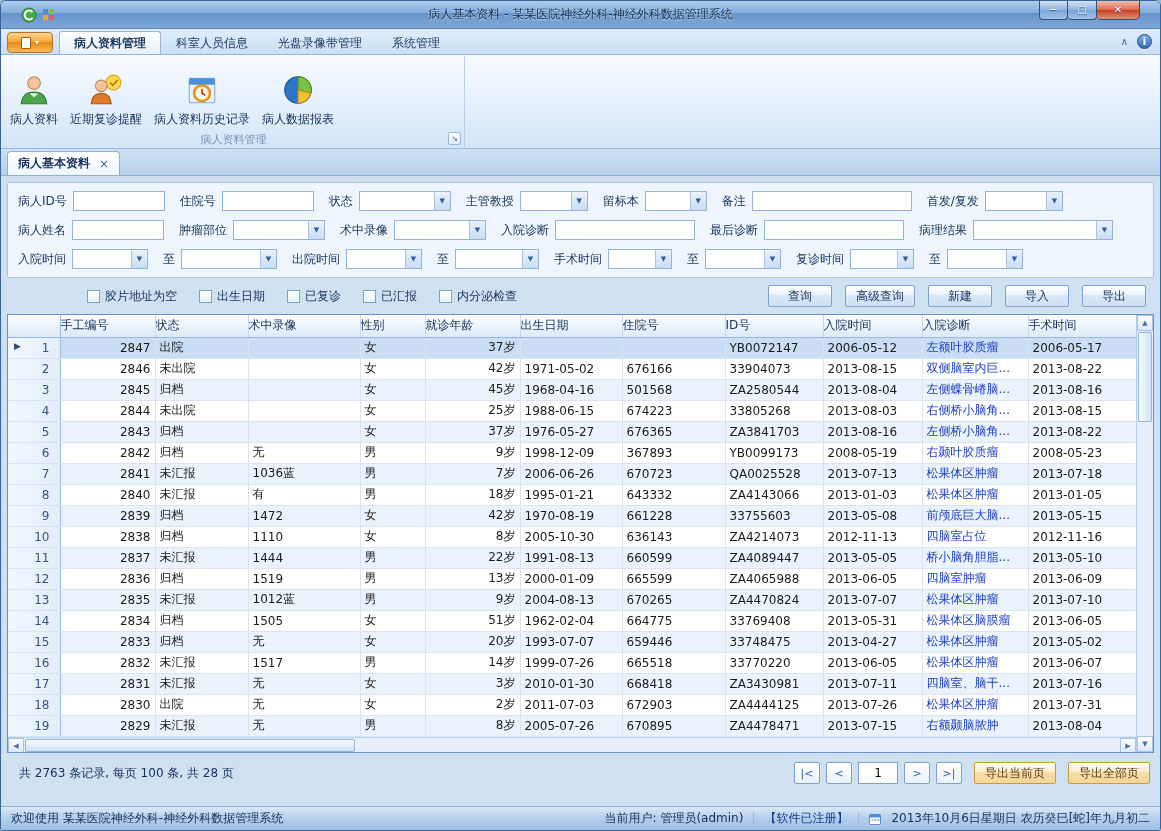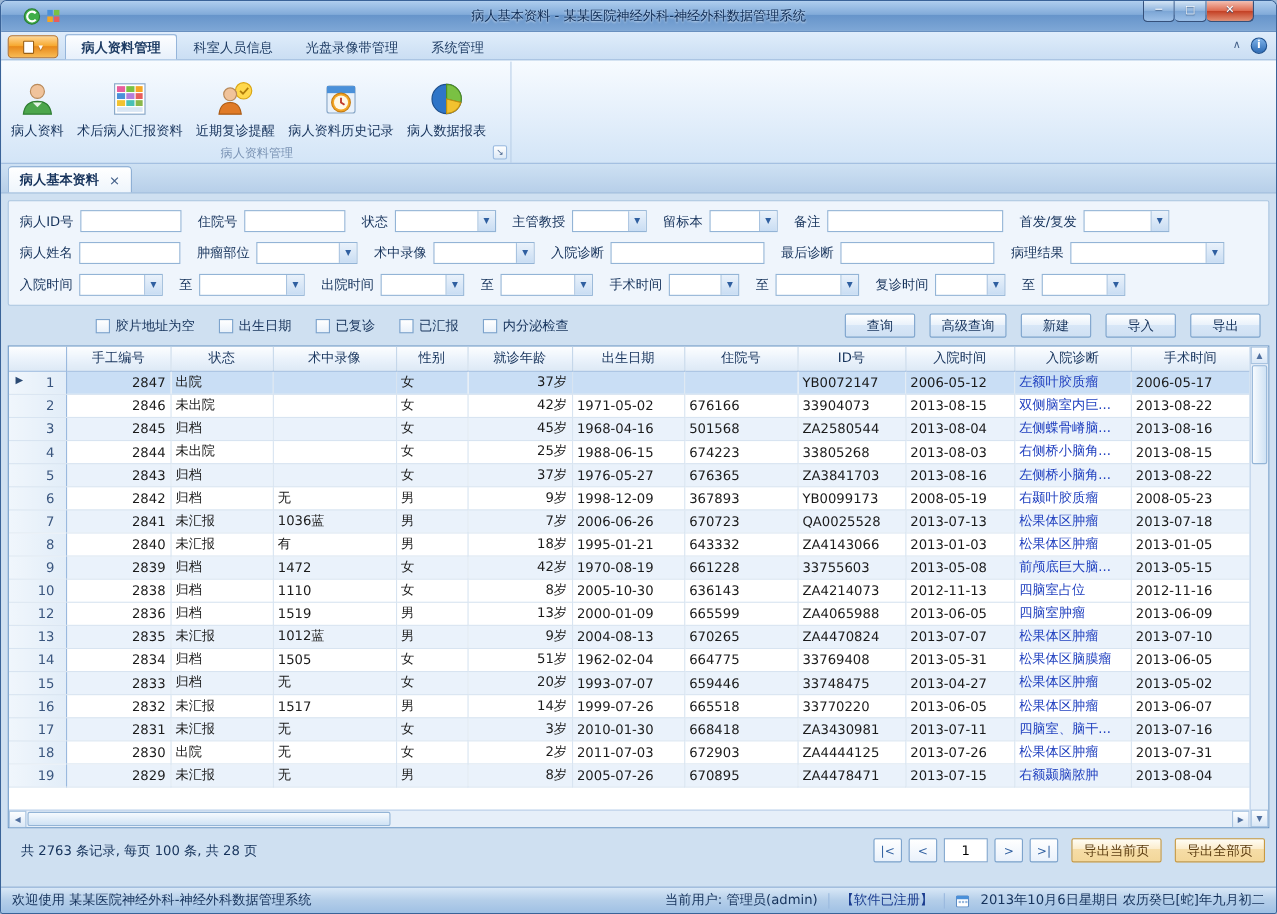--- a/index.html
+++ b/index.html
@@ -81,21 +81,21 @@
   .cb-item{display:flex;align-items:center;gap:5px}
   .cb-box{width:13px;height:13px;border:1px solid #7da3cc;background:linear-gradient(#ffffff,#e9f1fa)}
   .opt-buttons{margin-left:auto;display:flex;gap:13px}
   .btn{min-width:64px;height:22px;padding:0 10px;border:1px solid #7da3cc;border-radius:2px;font:inherit;color:#15325b;
     background:linear-gradient(#ffffff,#eaf2fb 45%,#d8e7f7 46%,#cfe0f3);display:inline-flex;align-items:center;justify-content:center}
 
   
   .grid-frame{flex:none;height:439px;margin-top:5px;border:1px solid #6593c4;background:#fff;display:flex;overflow:hidden}
   .grid-left{flex:1;display:flex;flex-direction:column;overflow:hidden}
   table{border-collapse:collapse;table-layout:fixed;width:1128px;flex:none}
-  th{height:22px;font-weight:normal;text-align:center;padding:0 0;color:#15325b;white-space:nowrap;overflow:hidden;
+  th{height:22px;font-weight:normal;text-align:left;padding:0 0;color:#15325b;white-space:nowrap;overflow:hidden;
     background:linear-gradient(#fdfeff,#eaf2fb 55%,#dde9f5);border-right:1px solid #c5d7ea;border-bottom:1px solid #9ab9de}
   td{height:21px;padding:0 4px;white-space:nowrap;overflow:hidden;color:#1a1a1a;
     border-right:1px solid #d8e4f1;border-bottom:1px solid #d8e4f1}
   tr.odd td{background:#eaf2fb}
   tr.even td{background:#ffffff}
   tr.selected td{background:#c9def5}
   th.ind{border-right:1px solid #9ab9de}
   td.ind{background:linear-gradient(90deg,#f0f6fc,#e2edf8)!important;border-right:1px solid #9ab9de;
     text-align:right;padding-right:10px;color:#39557e}
   .sel-arrow{float:left;margin-left:2px;font-size:9px;color:#2b4a73}
@@ -180,38 +180,20 @@
       <div class="rgroup-buttons">
           <div class="rbtn">
             <span class="ricon">
               <svg viewBox="0 0 32 32">
                 <circle cx="16" cy="9.5" r="6" fill="#f0c39b" stroke="#b98a5a"></circle>
                 <path d="M4 29c1-9 6-11 12-11s11 2 12 11z" fill="#4ca64c" stroke="#2f7d33"></path>
                 <path d="M12 19l4 4 4-4" fill="#fff" opacity="0.85"></path>
               </svg>
             </span>
             <span class="rbtn-label">病人资料</span>
-          </div>
-          <div class="rbtn">
-            <span class="ricon">
-              <svg viewBox="0 0 32 32">
-                <rect x="3" y="3" width="26" height="26" fill="#fff" stroke="#8aa8c8"></rect>
-                <rect x="5" y="5" width="7" height="5" fill="#e85d9c"></rect>
-                <rect x="13" y="5" width="7" height="5" fill="#7ac143"></rect>
-                <rect x="21" y="5" width="6" height="5" fill="#f5a623"></rect>
-                <rect x="5" y="11" width="7" height="5" fill="#4a90d9"></rect>
-                <rect x="13" y="11" width="7" height="5" fill="#b57edc"></rect>
-                <rect x="21" y="11" width="6" height="5" fill="#e85d5d"></rect>
-                <rect x="5" y="17" width="7" height="5" fill="#f2c230"></rect>
-                <rect x="13" y="17" width="7" height="5" fill="#49c0b6"></rect>
-                <rect x="21" y="17" width="6" height="5" fill="#8ab84a"></rect>
-                <rect x="5" y="23" width="22" height="4" fill="#d9e6f4"></rect>
-              </svg>
-            </span>
-            <span class="rbtn-label">术后病人汇报资料</span>
           </div>
           <div class="rbtn">
             <span class="ricon">
               <svg viewBox="0 0 32 32">
                 <circle cx="23" cy="9" r="7" fill="#ffd84d" stroke="#d9a514"></circle>
                 <path d="M20 9l2.5 2.5L27 6.5" stroke="#b07c0a" stroke-width="1.5" fill="none"></path>
                 <circle cx="11.5" cy="12" r="5.5" fill="#f0c39b" stroke="#b98a5a"></circle>
                 <path d="M2 29c1-8 4.5-10 9.5-10s8.5 2 9.5 10z" fill="#e07b28" stroke="#aa5a14"></path>
               </svg>
             </span>
@@ -593,20 +575,34 @@
                 <td>1110</td>
                 <td>女</td>
                 <td>8岁</td>
                 <td>2005-10-30</td>
                 <td>636143</td>
                 <td>ZA4214073</td>
                 <td>2012-11-13</td>
                 <td>四脑室占位</td>
                 <td>2012-11-16</td>
               </tr>
+              <tr class="odd">
+                <td class="ind"><span class="rownum">11</span></td>
+                <td>2837</td>
+                <td>未汇报</td>
+                <td>1444</td>
+                <td>男</td>
+                <td>22岁</td>
+                <td>1991-08-13</td>
+                <td>660599</td>
+                <td>ZA4089447</td>
+                <td>2013-05-05</td>
+                <td>桥小脑角胆脂...</td>
+                <td>2013-05-10</td>
+              </tr>
               <tr class="even">
                 <td class="ind"><span class="rownum">12</span></td>
                 <td>2836</td>
                 <td>归档</td>
                 <td>1519</td>
                 <td>男</td>
                 <td>13岁</td>
                 <td>2000-01-09</td>
                 <td>665599</td>
                 <td>ZA4065988</td>

